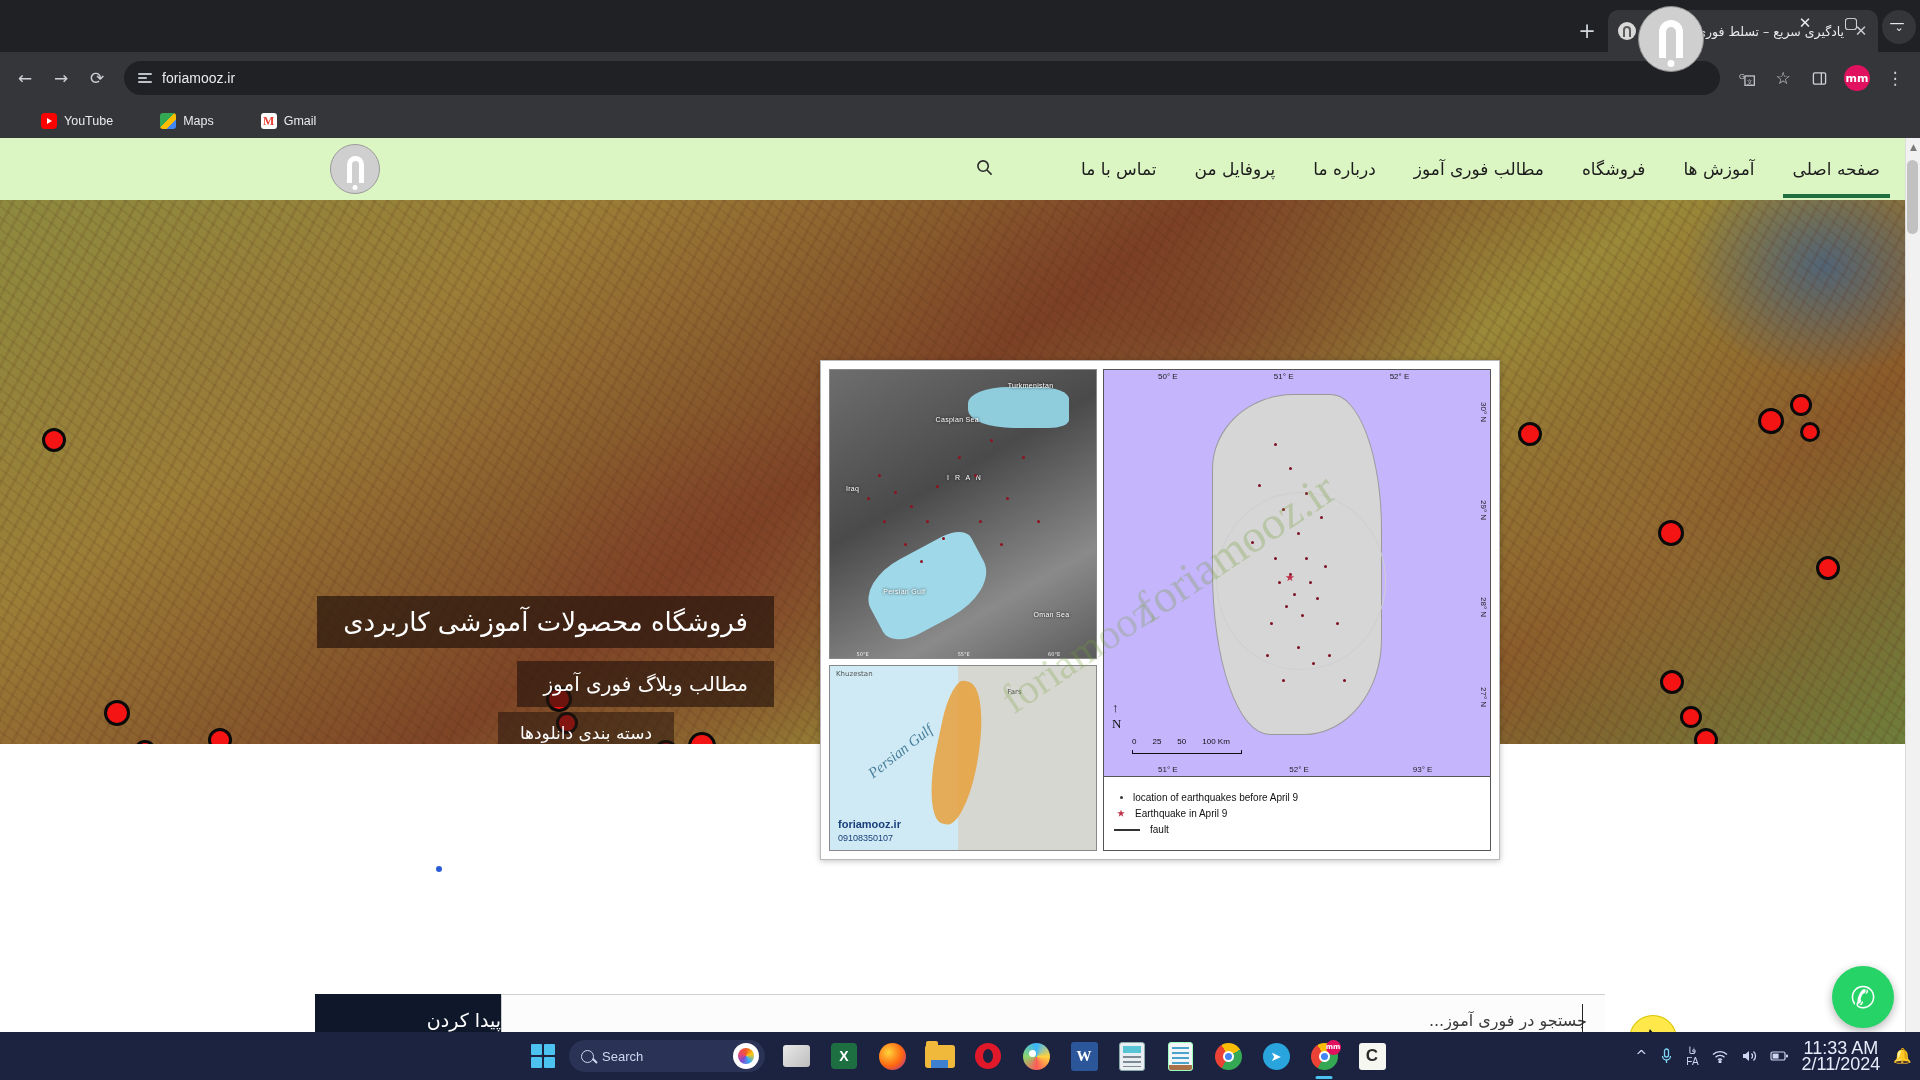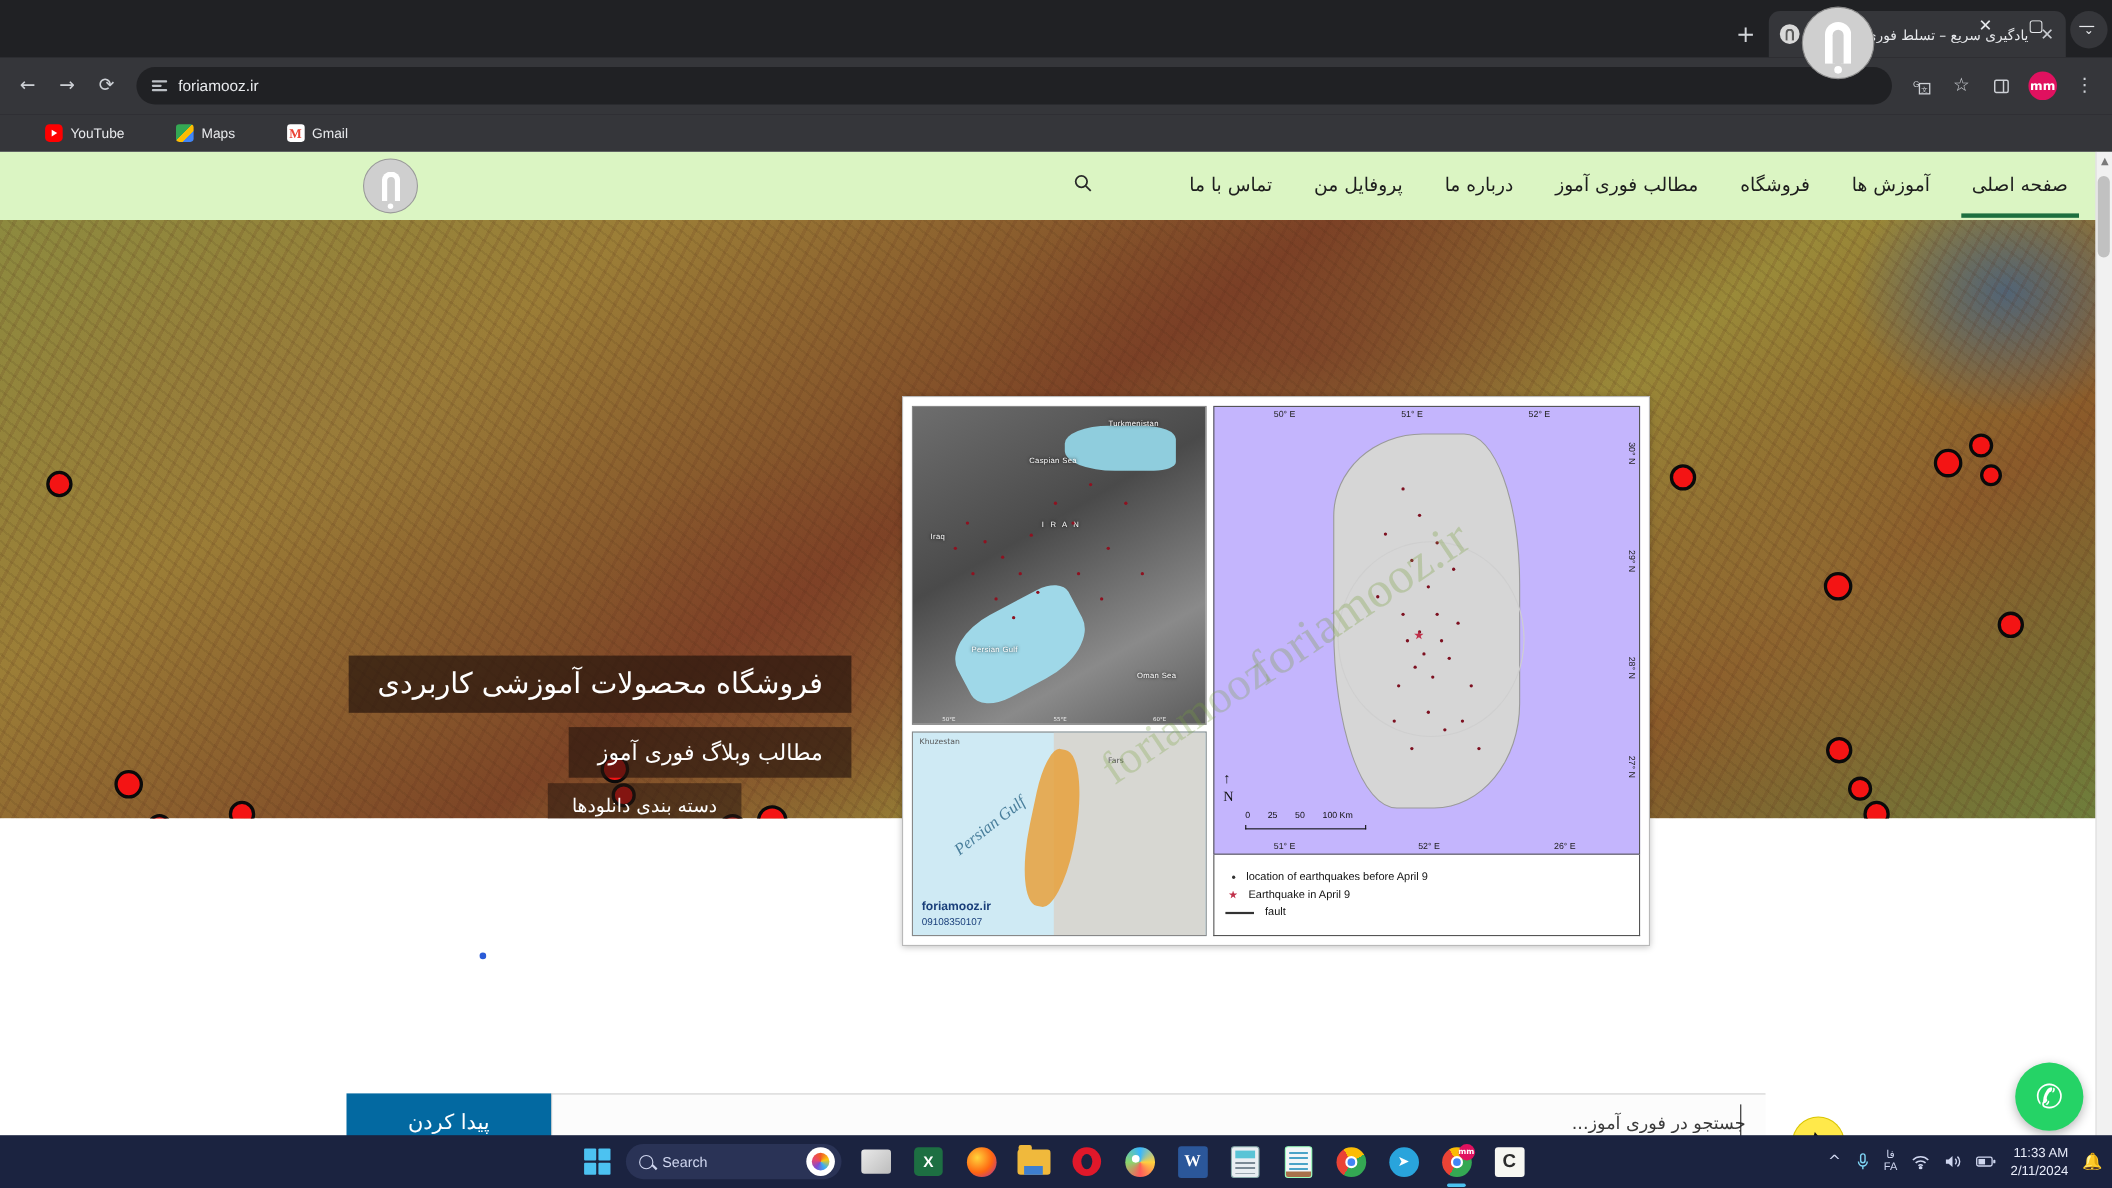--- a/index.html
+++ b/index.html
@@ -222,22 +222,22 @@
   .searchrow { position:absolute; left:0; right:0; top:856px; display:flex;
                justify-content:center; align-items:center; }
   .searchwrap { display:flex; width:1290px; direction:rtl; }
   .s-input {
     flex:1; height:52px; background:#fcfcfc; border:1px solid #cfcfcf; border-right:none;
     padding:0 18px; font-size:16px; color:#2a2a2a; direction:rtl; text-align:right;
     font-family:"DejaVu Sans",sans-serif; outline:none;
   }
   .s-input::placeholder { color:#3a3a3a; }
   .s-btn {
-    width:186px; height:52px; background:#0369a1; color:#fff; border:none;
-    font-size:19px; cursor:pointer; font-family:"DejaVu Sans",sans-serif;
+    width:186px; height:52px; background:#0f172a; color:#fff; border:none;
+    font-size:19px; cursor:pointer; font-family:"DejaVu Sans",sans-serif;text-align:right;
   }
   .caret { position:absolute; right:calc((1920px - 1290px)/2 + 22px); top:866px;
            width:1px; height:30px; background:#222; }
 
   .cursor { position:absolute; left:1630px; top:878px; width:46px; height:46px; border-radius:50%;
             background:#ffe94a; box-shadow:0 0 0 1px #d9c500; z-index:25; }
   .cursor:after { content:""; position:absolute; left:18px; top:14px;
                   border-left:9px solid #111; border-top:6px solid transparent;
                   border-bottom:6px solid transparent; transform:rotate(16deg); }
   .whatsapp { position:absolute; right:26px; bottom:52px; width:62px; height:62px; border-radius:50%;
@@ -314,21 +314,21 @@
                          justify-content:center; font-weight:bold; }
   .ic-cam { width:27px; height:27px; background:#f7f7f2; border-radius:3px; color:#2c2c2c;
             font-size:17px; display:flex; align-items:center; justify-content:center;
             font-family:"Liberation Sans",sans-serif; font-weight:bold; }
 
   .tray { position:absolute; right:8px; top:0; height:48px; display:flex; align-items:center;
           gap:13px; direction:ltr; }
   .tray-ic { color:#cfd6ef; font-size:14px; display:flex; align-items:center; justify-content:center; }
   .lang { text-align:center; color:#cfd6ef; font-size:10px; line-height:11px;
           font-family:"Liberation Sans",sans-serif; }
-  .clock { text-align:right; color:#e8ecfa; font-size:12px; line-height:16px;
+  .clock { text-align:center; color:#e8ecfa; font-size:18px; line-height:16px;
            font-family:"Liberation Sans",sans-serif; }
   .bell { color:#4cc2f1; font-size:15px; }
 </style>
 </head>
 <body>
 
 <div class="browser">
 
   <div class="tabstrip">
     <div class="tab-list-btn">⌄</div>
@@ -538,21 +538,21 @@
 
           <span class="ax" style="left:14%;top:2px;">50° E</span>
           <span class="ax" style="left:44%;top:2px;">51° E</span>
           <span class="ax" style="left:74%;top:2px;">52° E</span>
           <span class="axv" style="right:2px;top:8%;">30° N</span>
           <span class="axv" style="right:2px;top:32%;">29° N</span>
           <span class="axv" style="right:2px;top:56%;">28° N</span>
           <span class="axv" style="right:2px;top:78%;">27° N</span>
           <span class="ax" style="left:14%;bottom:2px;">51° E</span>
           <span class="ax" style="left:48%;bottom:2px;">52° E</span>
-          <span class="ax" style="left:80%;bottom:2px;">26° E</span>
+          <span class="ax" style="left:80%;bottom:2px;">93° E</span>
 
           <span class="narrow">↑<br><span>N</span></span>
           <div class="scale">
             <span>0</span>
             <span>25</span>
             <span>50</span>
             <span>100 Km</span>
           </div>
           <div class="scalebar"></div>
         </div>

